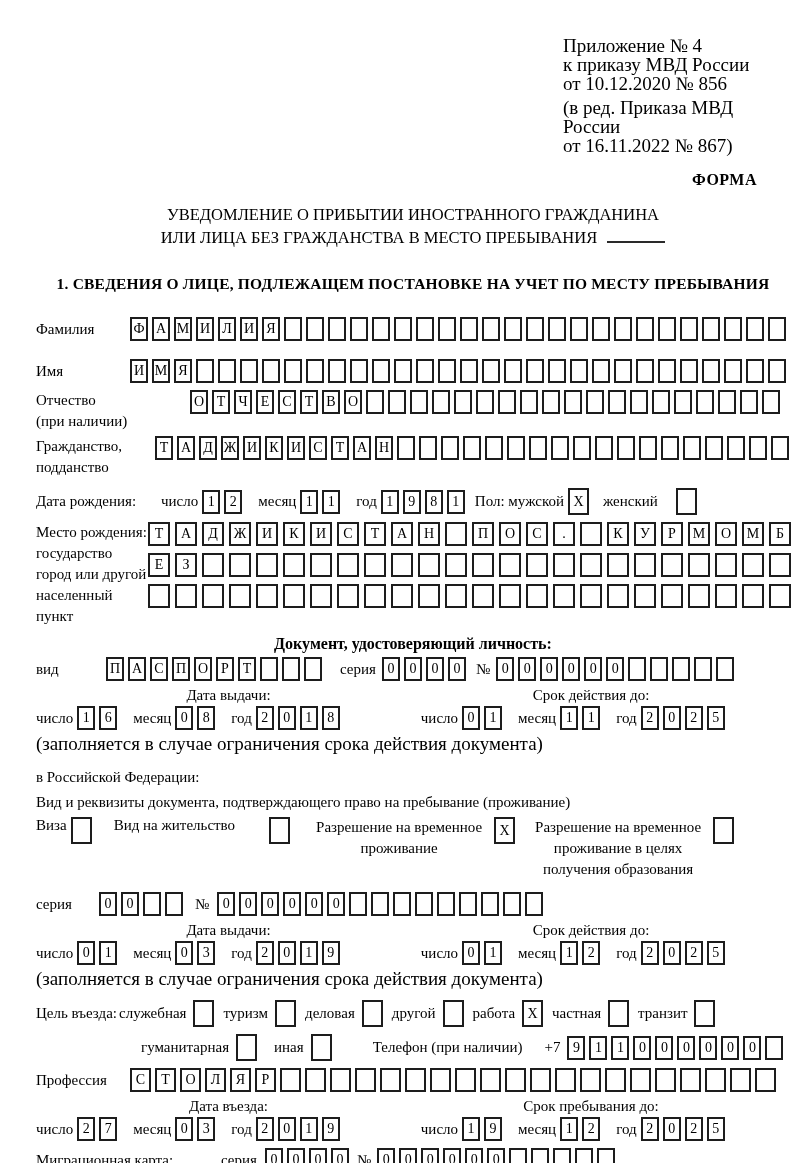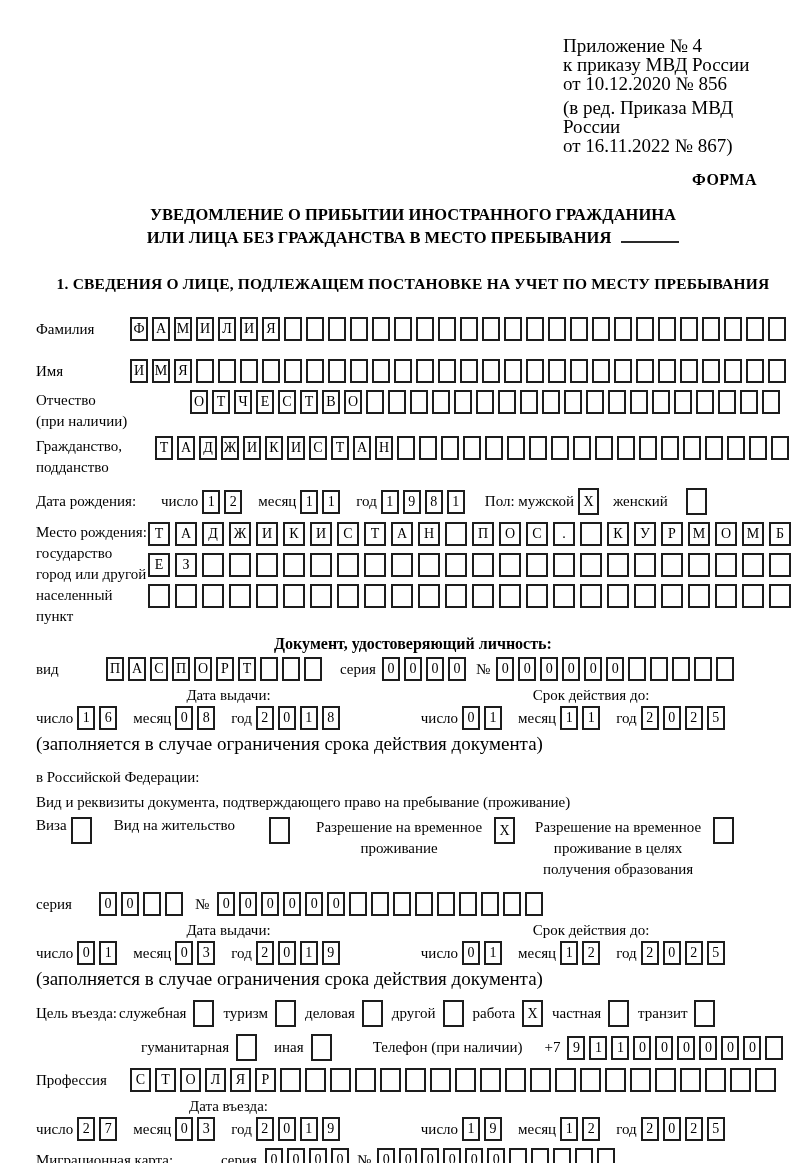--- a/index.html
+++ b/index.html
@@ -9,21 +9,21 @@
     font-family: "Liberation Serif", "DejaVu Serif", serif;
     font-size: 15px; color: #000;
   }
   .page { padding: 36px 10px 0 36px; position: relative; }
 
   
   .apx-header { margin-left: 527px; font-size: 19px; line-height: 19px; }
   .apx-header .gap { margin-top: 5px; }
   .forma { text-align: right; padding-right: 33px; font-weight: bold; font-size: 16px; margin-top: 16px; letter-spacing: .5px; }
 
-  .title { text-align: center; font-weight: bold; font-size: 16.5px; line-height: 23px; margin-top: 14px; }
+  .title { text-align: center; font-weight: normal; font-size: 16.5px; line-height: 23px; margin-top: 14px; }
   .title .blank { display: inline-block; width: 58px; border-bottom: 2px solid #2a2a2a; height: 14px; margin-left: 10px; }
 
   .sec-head { text-align: center; font-weight: bold; font-size: 15.5px; margin-top: 26px; letter-spacing: .2px; }
 
   
   .row { display: flex; align-items: center; }
   .row.top { align-items: flex-start; }
   .cells { display: inline-flex; flex-wrap: nowrap; align-items: center; }
   .cell {
     flex: none; display: inline-block;
@@ -250,21 +250,21 @@
         <span class="cell">1</span>
         <span class="cell">1</span>
       </span>
     <span class="dlabel dgap">год</span>
     <span class="cells">
         <span class="cell">1</span>
         <span class="cell">9</span>
         <span class="cell">8</span>
         <span class="cell">1</span>
       </span>
-    <span class="dlabel" style="margin-left:16px">Пол: мужской</span>
+    <span class="dlabel" style="margin-left:6px">Пол: мужской</span>
     <span class="cells cb">
         <span class="cell">X</span>
       </span>
     <span class="dlabel" style="margin-left:14px">женский</span>
     <span class="cells cb" style="margin-left:14px">
         <span class="cell"></span>
       </span>
   </div>
 
   <div class="row top mt8">
@@ -655,20 +655,21 @@
         <span class="cell"></span>
         <span class="cell"></span>
         <span class="cell"></span>
         <span class="cell"></span>
         <span class="cell"></span>
       </span>
   </div>
 
   <div class="row two-col-head">
     <div class="col-l">Дата въезда:</div>
+    <div class="col-r">Срок пребывания до:</div>
   </div>
   <div class="row date-row">
     <span class="date-left">
       <span class="dlabel">число</span>
       <span class="cells">
           <span class="cell">2</span>
           <span class="cell">7</span>
         </span>
       <span class="dlabel dgap">месяц</span>
       <span class="cells">

